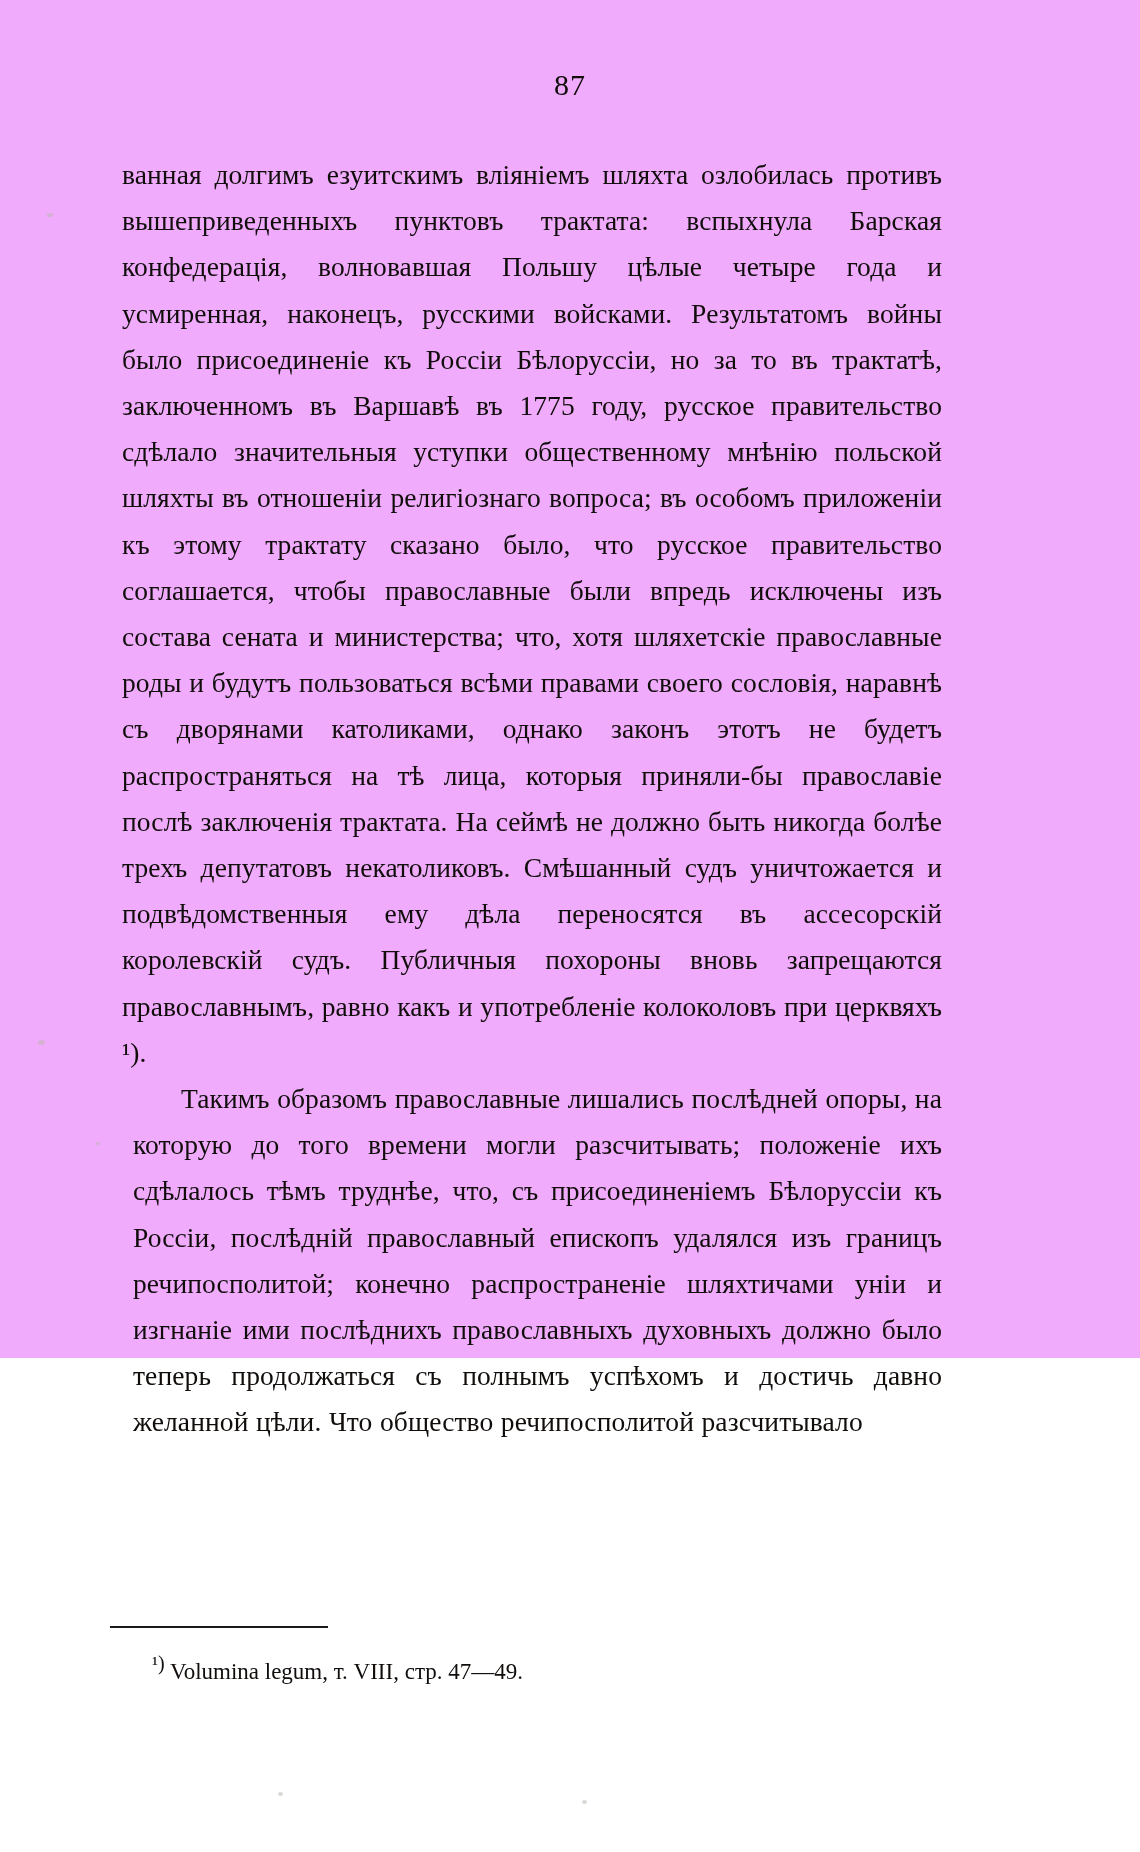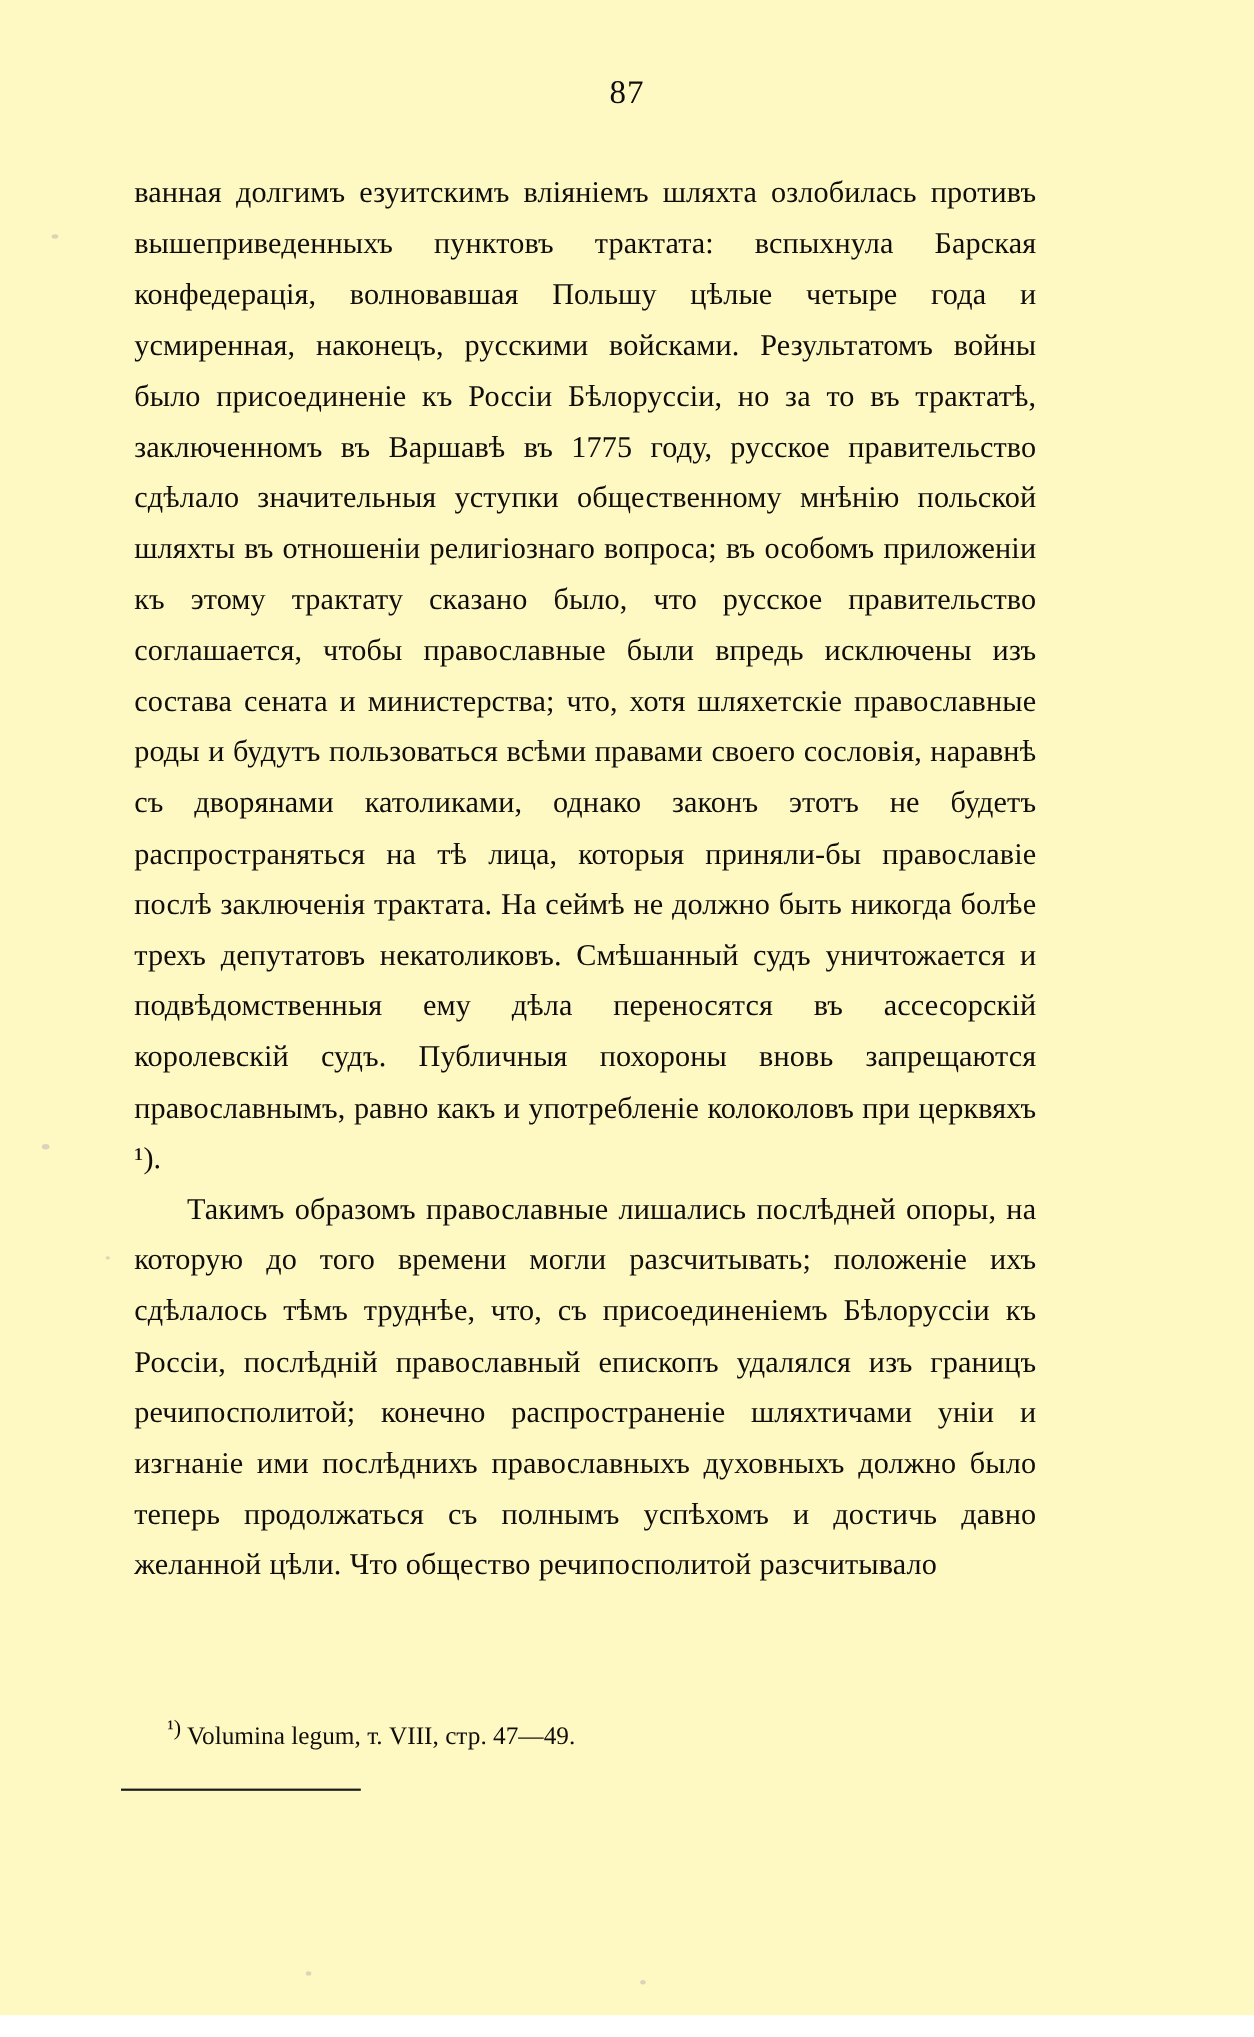--- a/index.html
+++ b/index.html
@@ -12,22 +12,22 @@
     height: 1852px;
     position: relative;
     font-family: "Liberation Serif", serif;
     color: #100d0b;
     overflow: hidden;
   }
   .page {
     position: absolute;
     top: 0; left: 0;
     width: 1140px;
-    height: 1832px;
-    background: #fef9c3;
+    height: 1358px;
+    background: #f0abfc;
   }
   .page-number {
     position: absolute;
     top: 68px;
     left: 0;
     width: 1140px;
     text-align: center;
     font-size: 30px;
     letter-spacing: 1px;
     font-family: "Liberation Serif", serif;
@@ -42,36 +42,37 @@
     margin: 0 0 0 0;
     font-size: 27.5px;
     line-height: 46.2px;
     text-align: justify;
     text-align-last: left;
     letter-spacing: 0.1px;
     word-spacing: 0.5px;
   }
   .para.indent {
     text-indent: 48px;
+    margin-left: 11px;
   }
   .para + .para {
     margin-top: 0px;
   }
   .footnote-rule {
     position: absolute;
     left: 110px;
     top: 1626px;
     width: 218px;
     height: 0;
     border-top: 2px solid #1a1a1a;
   }
   .footnote {
     position: absolute;
     left: 152px;
-    top: 1556px;
+    top: 1648px;
     width: 740px;
     font-size: 23px;
     line-height: 30px;
     font-family: "Liberation Serif", serif;
   }
   .footnote .marker {
     font-size: 20px;
     vertical-align: super;
   }
   .footnote .src {

